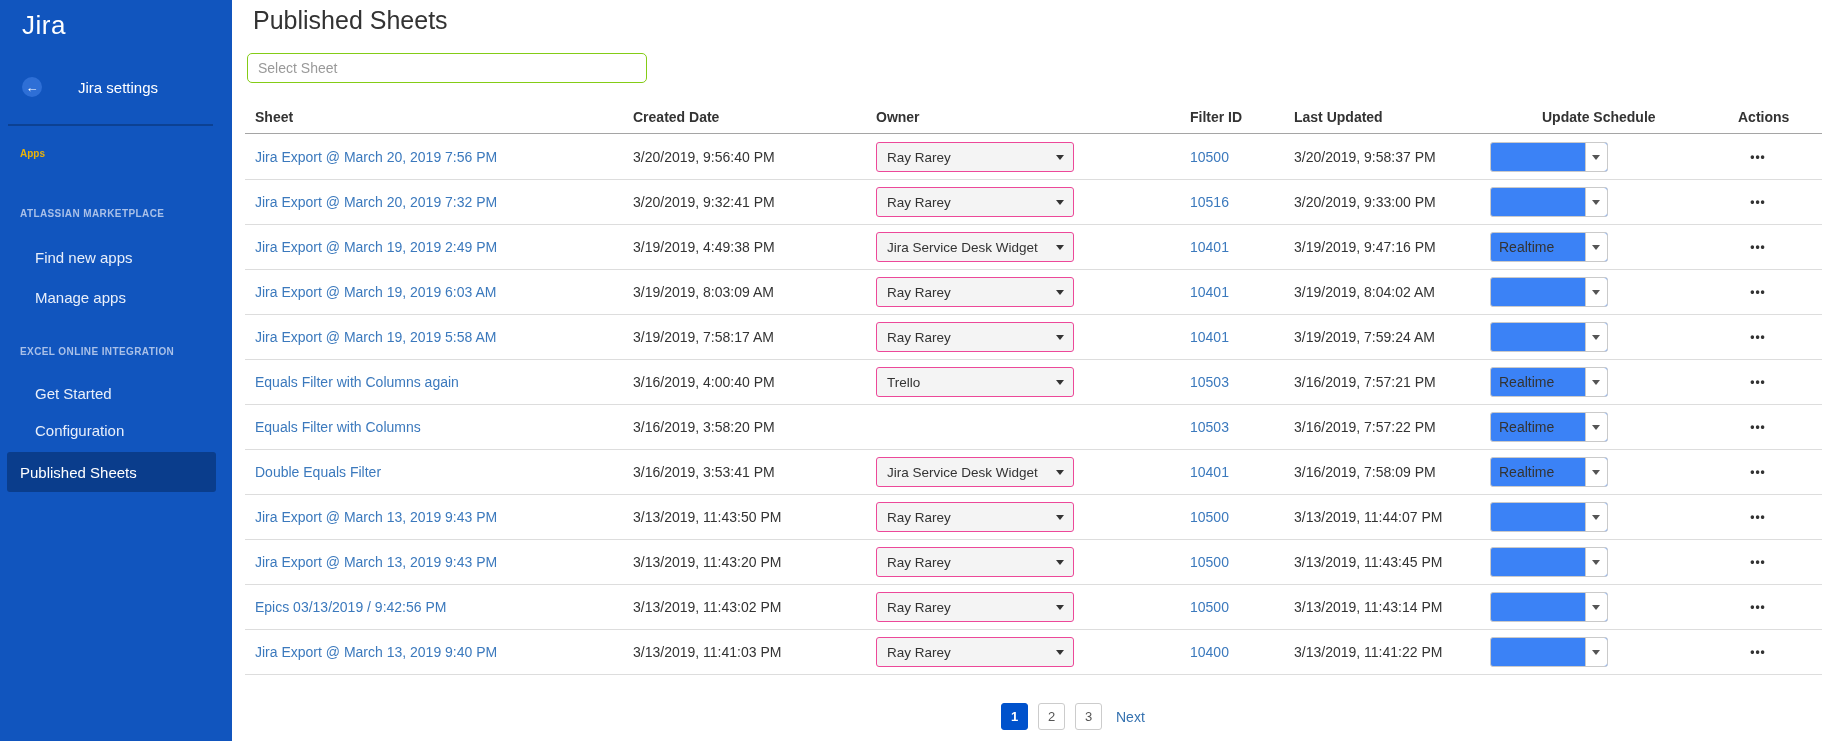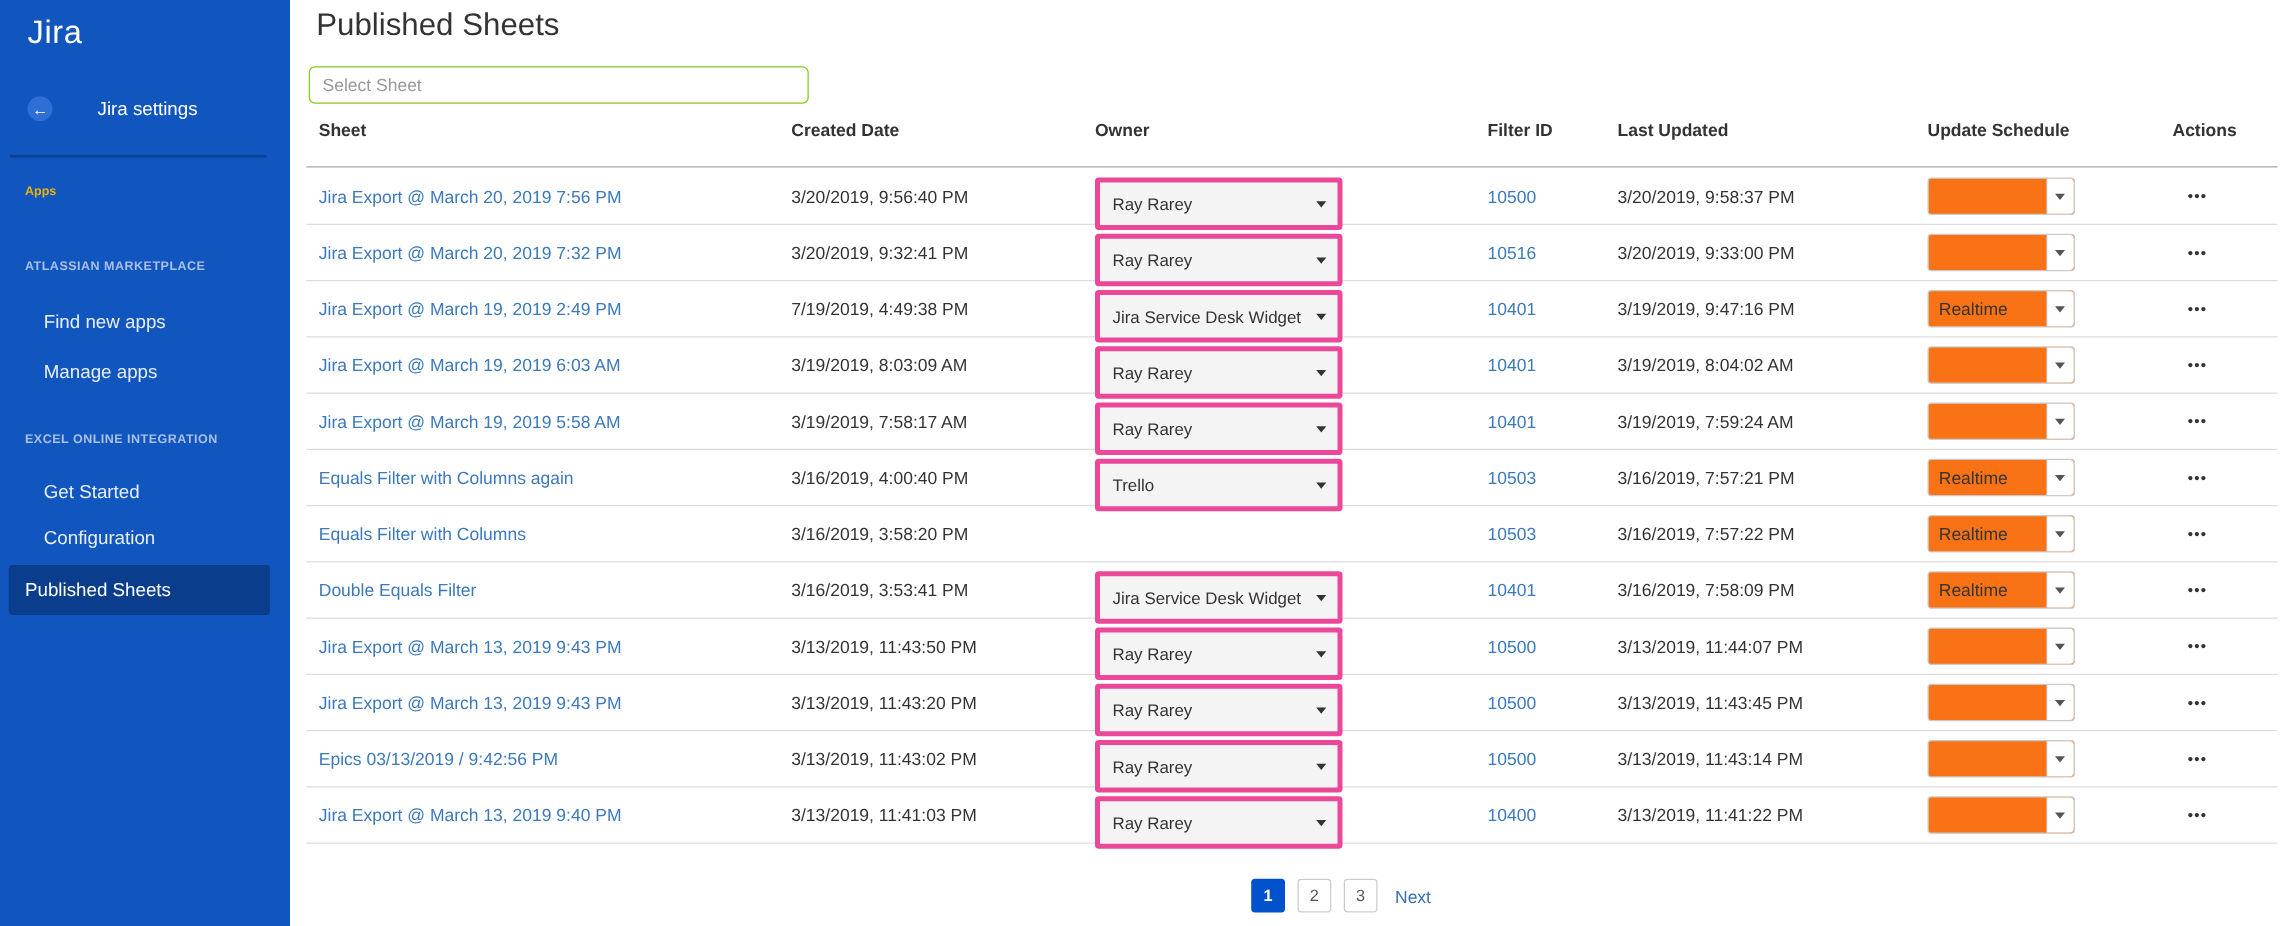--- a/index.html
+++ b/index.html
@@ -19,40 +19,40 @@
   .side-item { position:absolute; left:0; width:232px; height:34px; display:flex; align-items:center; padding-left:35px; font-size:15px; color:#E9EFFA; cursor:pointer; }
   .active-block { position:absolute; left:7px; top:452px; width:209px; height:40px; background:#0A3D8C; border-radius:3px; display:flex; align-items:center; padding-left:13px; font-size:15px; color:#fff; cursor:pointer; }
 
   
   #main { position:absolute; left:232px; top:0; width:1599px; height:741px; background:#fff; }
   .page-title { position:absolute; left:21px; top:6px; font-size:25px; font-weight:500; color:#333; }
   .sheet-input { position:absolute; left:15px; top:53px; width:400px; height:30px; border:1px solid #84cc16; border-radius:5px; font-size:14px; padding:0 10px; color:#333; font-family:"Liberation Sans",sans-serif; outline:none; }
   .sheet-input::placeholder { color:#999; }
 
   .thead { position:absolute; left:13px; top:100px; width:1577px; height:34px; border-bottom:1px solid #A5A5A5; }
-  .thead .hcol { position:absolute; bottom:21px; font-size:14px; font-weight:bold; color:#333; white-space:nowrap; }
+  .thead .hcol { position:absolute; bottom:8px; font-size:14px; font-weight:bold; color:#333; white-space:nowrap; }
 
   .table { position:absolute; left:13px; top:135px; width:1577px; }
   .trow { position:relative; width:1577px; height:45px; border-bottom:1px solid #ddd; }
   .cell { position:absolute; top:50%; transform:translateY(-50%); font-size:14px; color:#333; white-space:nowrap; }
   a.cell, .link { color:#3B79BD; text-decoration:none; cursor:pointer; }
 
   .c-sheet   { left:10px; }
   .c-created { left:388px; }
   .c-owner   { left:631px; }
   .c-filter  { left:945px; }
   .c-lastupd { left:1049px; }
   .c-sched   { left:1297px; }
   .c-actions-h { left:1493px; }
   .c-actions { left:1490px; width:46px; text-align:center; }
 
-  .owner-select { position:absolute; left:631px; top:7px; width:198px; height:42px; background:#F4F4F4; border:4px solid #ec4899; border-radius:3px; display:flex; align-items:center; padding:0 24px 0 10px; font-size:13.5px; color:#333; cursor:pointer; white-space:nowrap; overflow:hidden; }
+  .owner-select { position:absolute; left:631px; top:7px; width:198px; height:30px; background:#F4F4F4; border:1px solid #ec4899; border-radius:3px; display:flex; align-items:center; padding:0 24px 0 10px; font-size:13.5px; color:#333; cursor:pointer; white-space:nowrap; overflow:hidden; }
   .caret { position:absolute; right:9px; top:50%; margin-top:-2px; width:0; height:0; border-left:4px solid transparent; border-right:4px solid transparent; border-top:5px solid #333; }
 
-  .sched-select { position:absolute; left:1297px; top:7px; width:118px; height:30px; background:#f97316; border:1px solid #CACACA; border-radius:3px; display:flex; align-items:center; padding-left:8px; font-size:14px; color:#333; cursor:pointer; }
+  .sched-select { position:absolute; left:1245px; top:7px; width:118px; height:30px; background:#3b82f6; border:1px solid #CACACA; border-radius:3px; display:flex; align-items:center; padding-left:8px; font-size:14px; color:#333; cursor:pointer; }
   .sched-arrowbox { position:absolute; right:0; top:0; width:22px; height:28px; border-left:1px solid #CACACA; background:#fff; border-radius:0 3px 3px 0; }
   .sched-arrowbox .caret { right:7px; border-top-color:#555; }
 
   .dots { font-size:12px; font-weight:bold; letter-spacing:1px; color:#333; cursor:pointer; }
 
   .pagination { position:absolute; left:769px; top:703px; display:flex; align-items:center; }
   .page-btn { width:27px; height:27px; margin-right:10px; display:flex; align-items:center; justify-content:center; font-size:13px; border-radius:3px; cursor:pointer; }
   .page-btn.page-active { background:#0052CC; color:#fff; font-weight:bold; border:1px solid #0052CC; }
   .page-btn.page-idle { background:#fff; color:#555; border:1px solid #ccc; }
   .next-link { margin-left:4px; font-size:14px; color:#3572B0; cursor:pointer; text-decoration:none; }
@@ -137,21 +137,21 @@
           <div class="sched-select">
             <span class=""></span>
             <div class="sched-arrowbox">
               <div class="caret"></div>
             </div>
           </div>
           <span class="cell c-actions dots">•••</span>
         </div>
         <div class="trow">
           <a class="cell c-sheet link">Jira Export @ March 19, 2019 2:49 PM</a>
-          <span class="cell c-created">7/19/2019, 4:49:38 PM</span>
+          <span class="cell c-created">3/19/2019, 4:49:38 PM</span>
           <div class="owner-select">
             <span class="">Jira Service Desk Widget</span>
             <div class="caret"></div>
           </div>
           <a class="cell c-filter link">10401</a>
           <span class="cell c-lastupd">3/19/2019, 9:47:16 PM</span>
           <div class="sched-select">
             <span class="">Realtime</span>
             <div class="sched-arrowbox">
               <div class="caret"></div>

